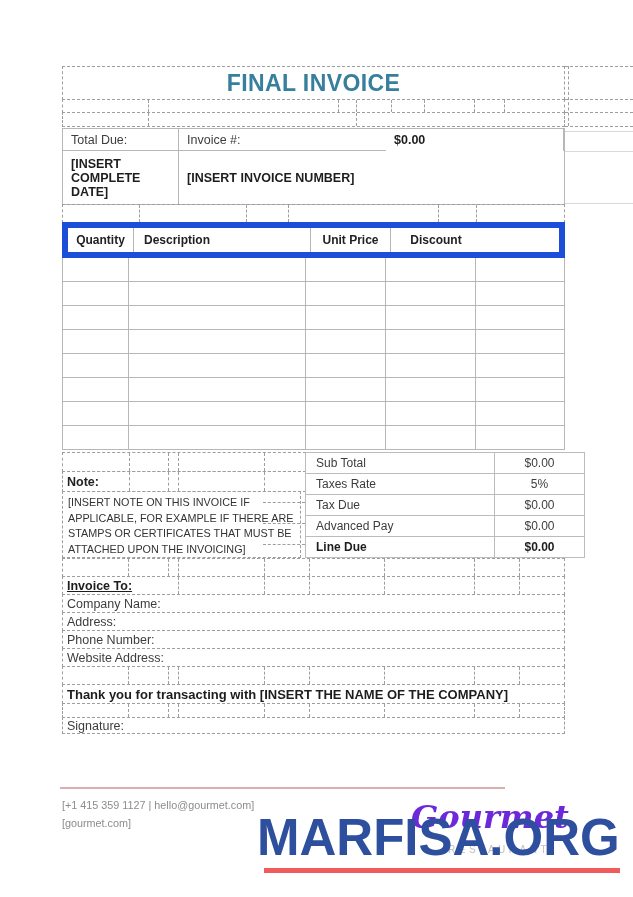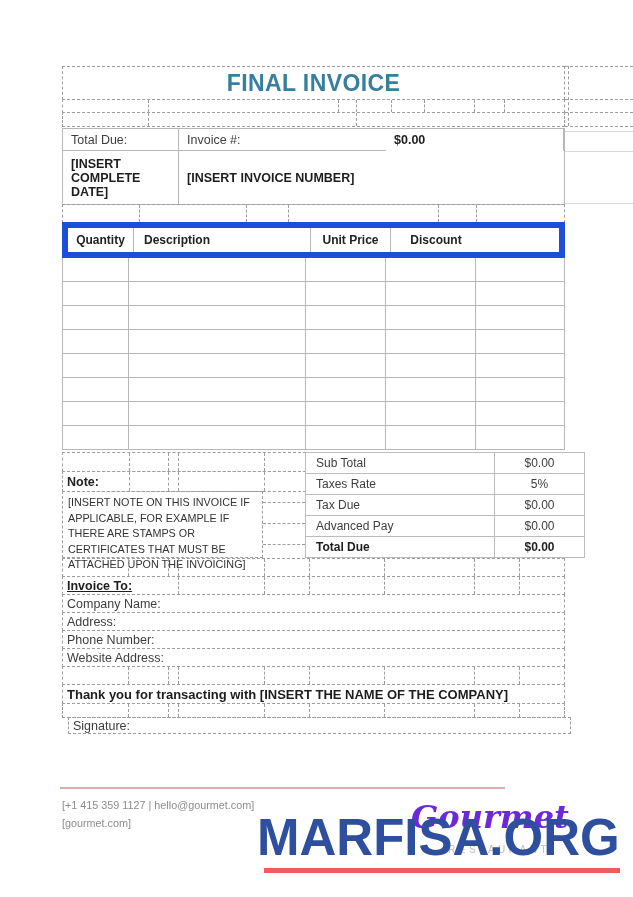--- a/index.html
+++ b/index.html
@@ -44,21 +44,21 @@
   .totals-row{display:flex;height:21px;border-bottom:1px solid #bcbcbc;box-sizing:border-box;align-items:center;}
   .t-label{flex:1;padding-left:10px;font-size:12px;}
   .t-value{width:90px;text-align:center;font-size:12px;border-left:1px solid #bcbcbc;
            height:100%;display:flex;align-items:center;justify-content:center;box-sizing:border-box;}
   .totals-row.bold .t-label,.totals-row.bold .t-value{font-weight:bold;color:#1d1d1d;}
 
   
   .note-empty{left:62px;top:452px;width:244px;height:20px;}
   .note-label-row{left:62px;top:471px;width:244px;height:21px;display:flex;align-items:center;
                   font-weight:bold;font-size:12.5px;color:#222;padding-left:4px;}
-  .note-box{left:62px;top:491px;width:201px;height:67px;padding:3px 5px;
+  .note-box{left:62px;top:491px;width:239px;height:67px;padding:3px 5px;
             font-size:10.8px;line-height:15.6px;color:#333;}
 
   
   .frow{left:62px;width:503px;box-sizing:border-box;border:1px dashed #9e9e9e;
         display:flex;align-items:center;padding-left:4px;font-size:12.5px;position:absolute;}
   .frow.bold{font-weight:bold;color:#1d1d1d;}
 
   
   .footer-divider{left:60px;top:787px;width:445px;height:2px;background:#dcaeae;}
   .footer-lines{left:62px;top:797px;font-size:10.8px;line-height:17.5px;color:#8c8c8c;}
@@ -202,21 +202,21 @@
     </div>
     <div class="totals-row">
       <div class="t-label">Tax Due</div>
       <div class="t-value">$0.00</div>
     </div>
     <div class="totals-row">
       <div class="t-label">Advanced Pay</div>
       <div class="t-value">$0.00</div>
     </div>
     <div class="totals-row bold">
-      <div class="t-label">Total Due</div>
+      <div class="t-label">Line Due</div>
       <div class="t-value">$0.00</div>
     </div>
   </div>
 
   <div class="abs dashed" style="left:62px;top:558px;width:503px;height:19px;">
     <i class="dv" style="left:65px"></i>
     <i class="dv" style="left:105px"></i>
     <i class="dv" style="left:115px"></i>
     <i class="dv" style="left:201px"></i>
     <i class="dv" style="left:246px"></i>
@@ -256,21 +256,21 @@
     <i class="dv" style="left:65px"></i>
     <i class="dv" style="left:105px"></i>
     <i class="dv" style="left:115px"></i>
     <i class="dv" style="left:201px"></i>
     <i class="dv" style="left:246px"></i>
     <i class="dv" style="left:321px"></i>
     <i class="dv" style="left:411px"></i>
     <i class="dv" style="left:456px"></i>
   </div>
 
-  <div class="frow" style="top:717px;height:17px;margin-left:6px;">Signature:</div>
+  <div class="frow" style="top:717px;height:17px;">Signature:</div>
 
   <div class="abs dash-h" style="left:565px;top:66px;width:68px;"></div>
   <div class="abs dash-h" style="left:565px;top:99px;width:68px;"></div>
   <div class="abs dash-h" style="left:565px;top:112px;width:68px;"></div>
   <div class="abs dash-h" style="left:565px;top:126px;width:68px;"></div>
   <i class="dv" style="left:568px;top:66px;height:60px;position:absolute;"></i>
   <div class="abs gline" style="left:565px;top:131px;width:68px;"></div>
   <div class="abs gline" style="left:565px;top:151px;width:68px;"></div>
   <div class="abs gline" style="left:565px;top:203px;width:68px;"></div>
 

